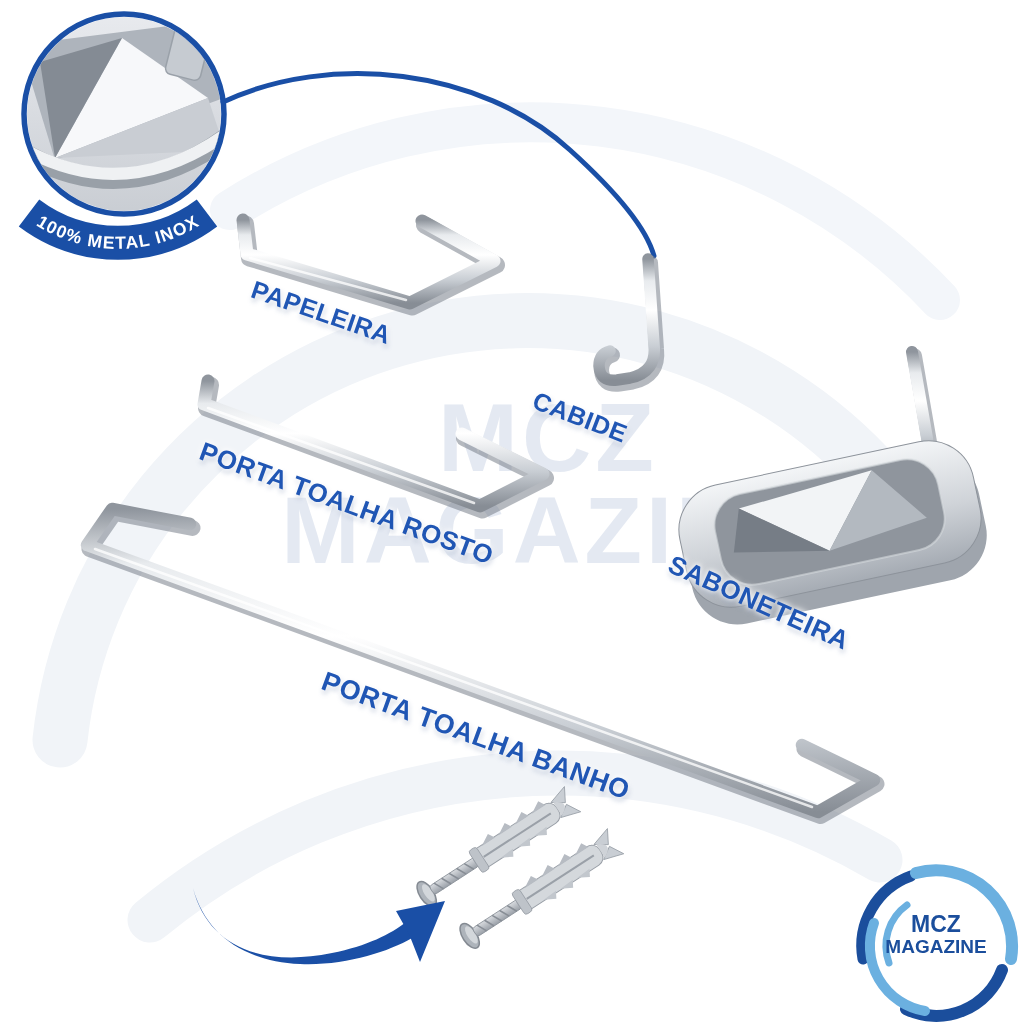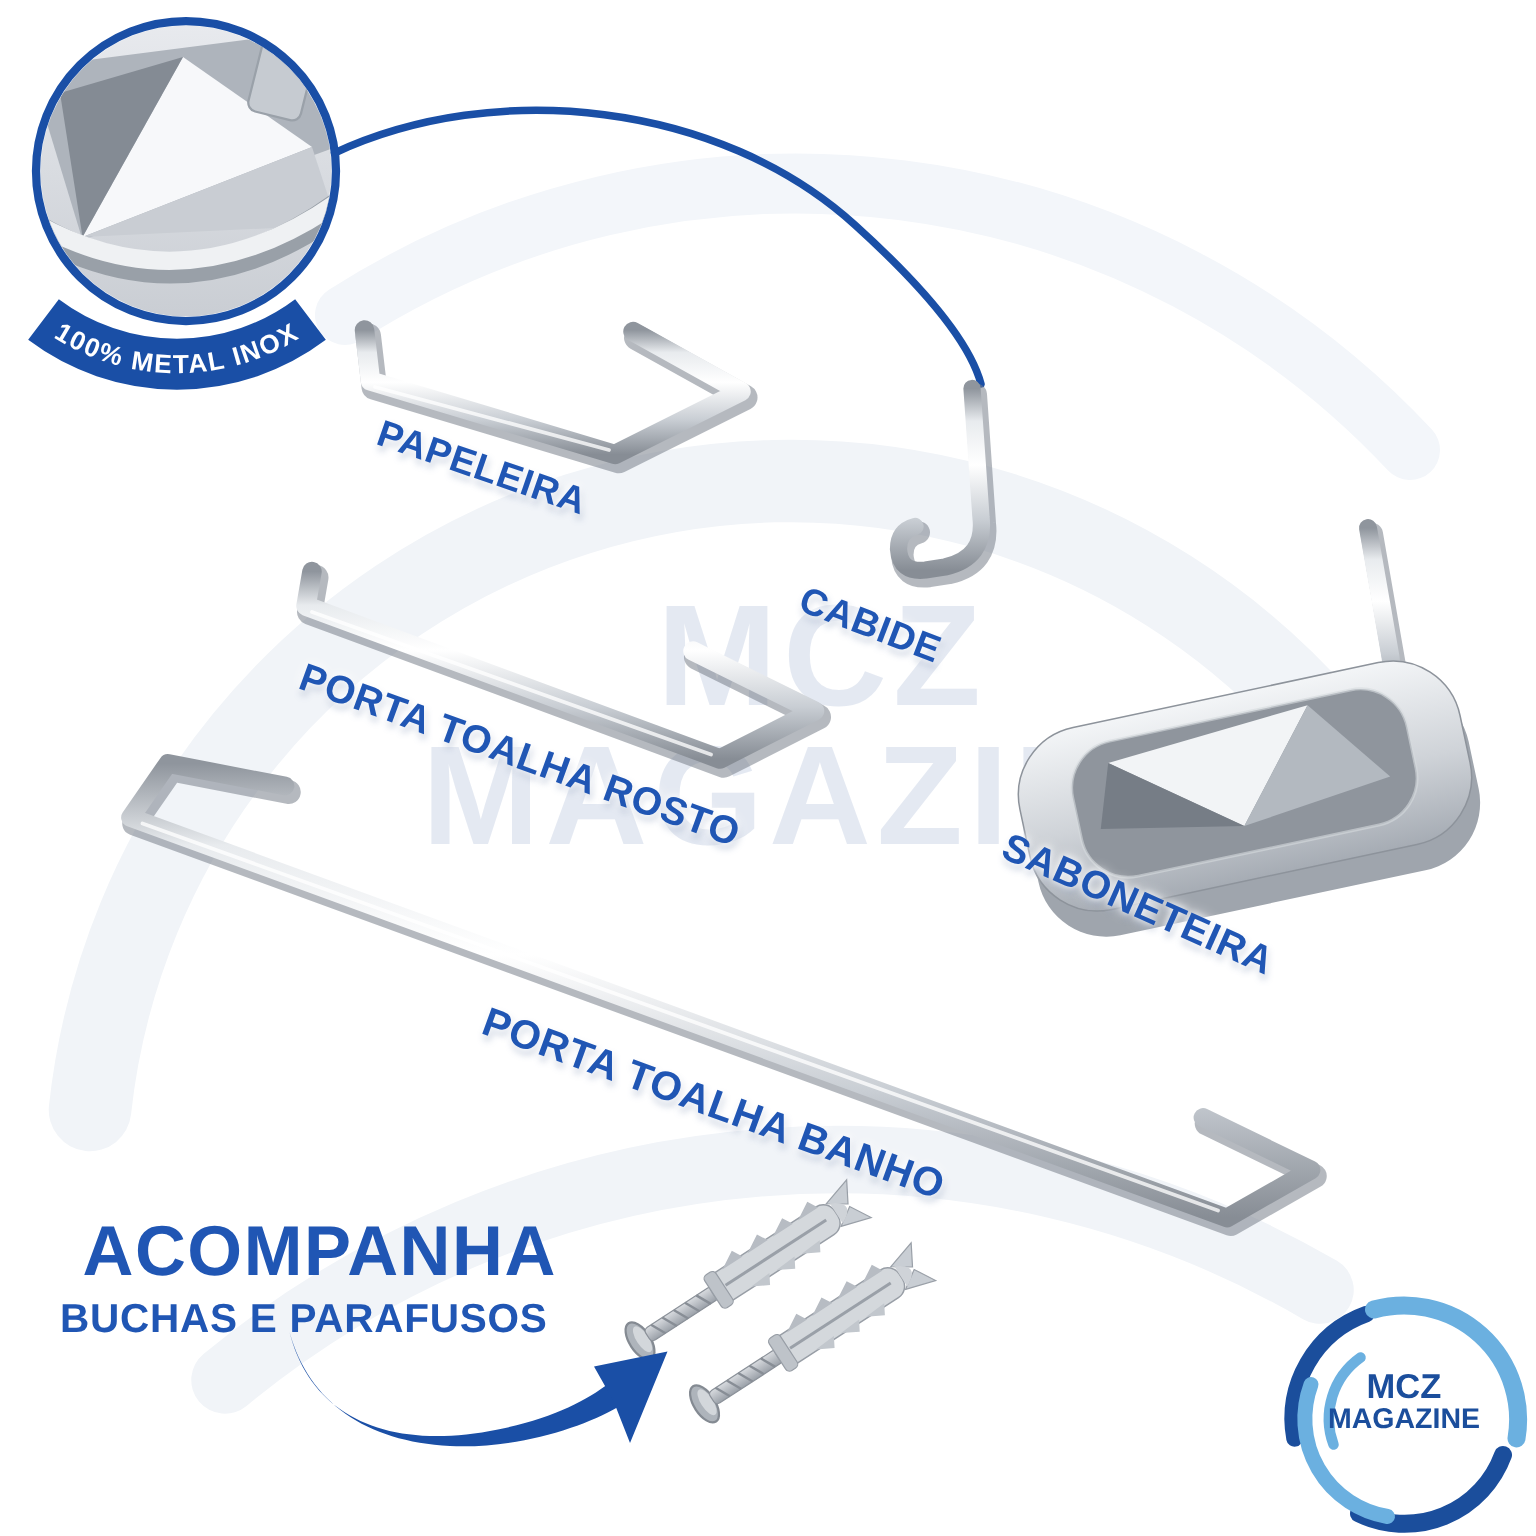--- a/index.html
+++ b/index.html
@@ -198,21 +198,19 @@
       <path class="logo-arc-light" d="M 907,905 A 50 50 0 0 0 889,963" stroke-width="7"></path>
     </g>
   </svg>
 
   <div class="label" id="label-papeleira">PAPELEIRA</div>
   <div class="label" id="label-cabide">CABIDE</div>
   <div class="label" id="label-rosto">PORTA TOALHA ROSTO</div>
   <div class="label" id="label-saboneteira">SABONETEIRA</div>
   <div class="label" id="label-banho">PORTA TOALHA BANHO</div>
 
-  <div class="inc-title">ACOMPANHA</div>
-  <div class="inc-sub">BUCHAS E PARAFUSOS</div>
 
   <div class="logo-text">
     <span class="l1">MCZ</span>
     <span class="l2">MAGAZINE</span>
   </div>
 
 </div>
 
 </body></html>

